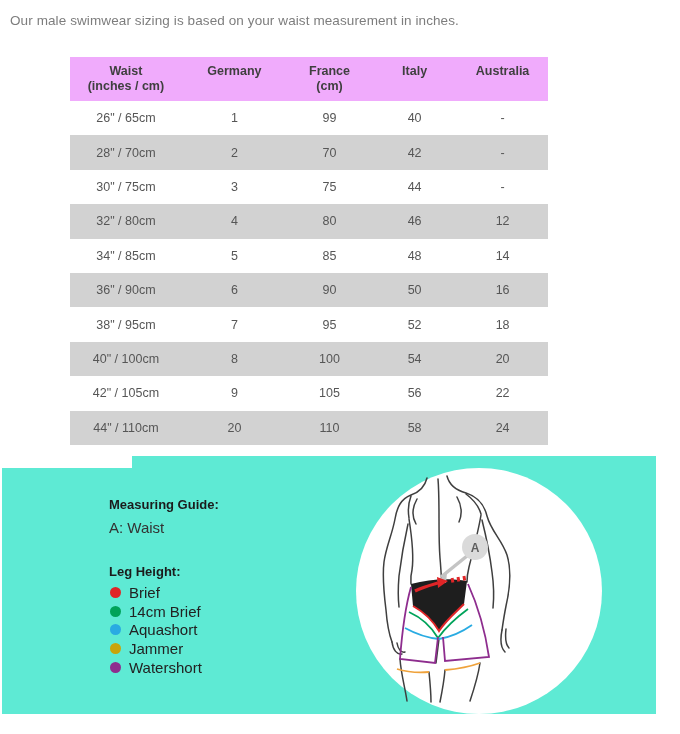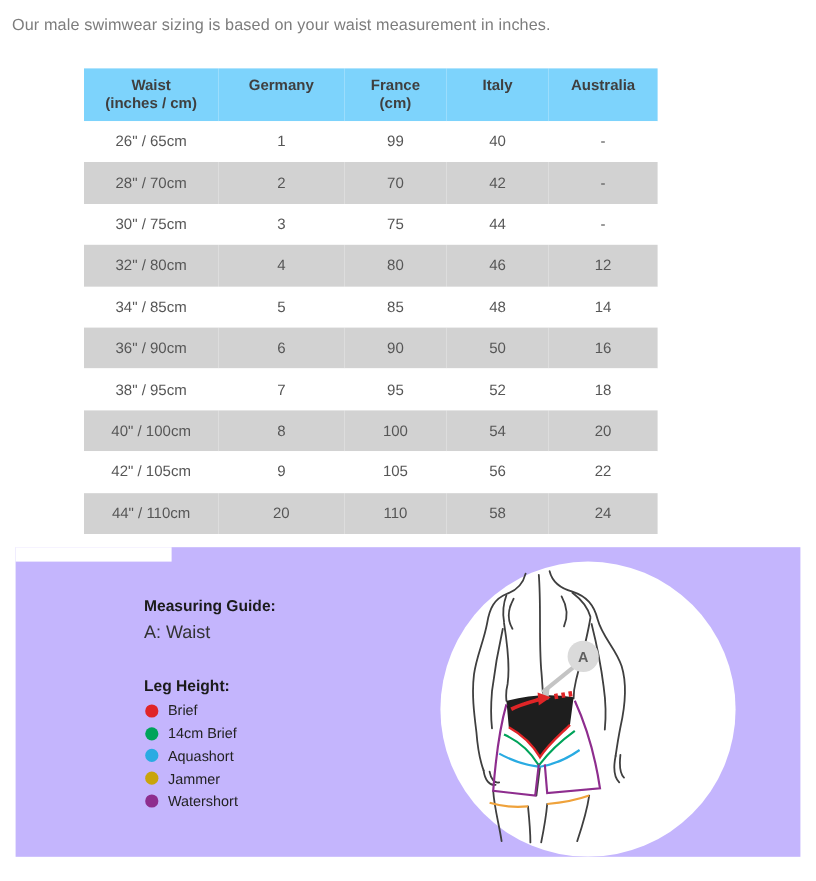--- a/index.html
+++ b/index.html
@@ -10,34 +10,34 @@
   }
   .intro {
     position:absolute; left:10px; top:13px;
     font-size:13.5px; color:#7d7d7d; letter-spacing:.1px;
   }
   table.size-table {
     position:absolute; left:70px; top:57px; width:478px;
     border-collapse:collapse; table-layout:fixed;
   }
   table.size-table th {
-    background:#7dd3fc; color:#3f3f3f; font-size:12.5px; font-weight:bold;
+    background:#f0abfc; color:#3f3f3f; font-size:12.5px; font-weight:bold;
     height:44px; vertical-align:top; padding-top:7px; line-height:15px;
     text-align:center;
   }
   table.size-table th span { display:block; }
   table.size-table td {
     height:34.4px; text-align:center; font-size:12.5px; color:#565656;
     background:#ffffff;
   }
   table.size-table tr.alt td { background:#d2d2d2; }
 
   .panel {
-    position:absolute; left:13px; top:456px; width:654px; height:258px;
-    background:#c4b5fd;
+    position:absolute; left:2px; top:456px; width:654px; height:258px;
+    background:#5eead4;
   }
   .panel-notch {
     position:absolute; left:0; top:0; width:130px; height:12px; background:#ffffff;
   }
   .guide-title {
     position:absolute; left:107px; font-size:13px; font-weight:bold; color:#1b1b1b;
   }
   .guide-title.measuring { top:41px; }
   .guide-title.legheight { top:108px; }
   .guide-item {
@@ -45,21 +45,21 @@
   }
   .legend {
     position:absolute; left:108px; top:127px;
   }
   .legend-item {
     display:flex; align-items:center; height:18.8px;
   }
   .legend-item .dot {
     width:11px; height:11px; border-radius:50%; margin-right:8px; flex:0 0 auto;
   }
-  .legend-item .lbl { font-size:12px; color:#222222;text-align:center; }
+  .legend-item .lbl { font-size:15px; color:#222222;text-align:center; }
   svg.figure { position:absolute; left:352px; top:10px; }
 </style>
 </head>
 <body>
 
 <p class="intro">Our male swimwear sizing is based on your waist measurement in inches.</p>
 
 <table class="size-table">
   <colgroup>
     <col style="width:23.4%">

